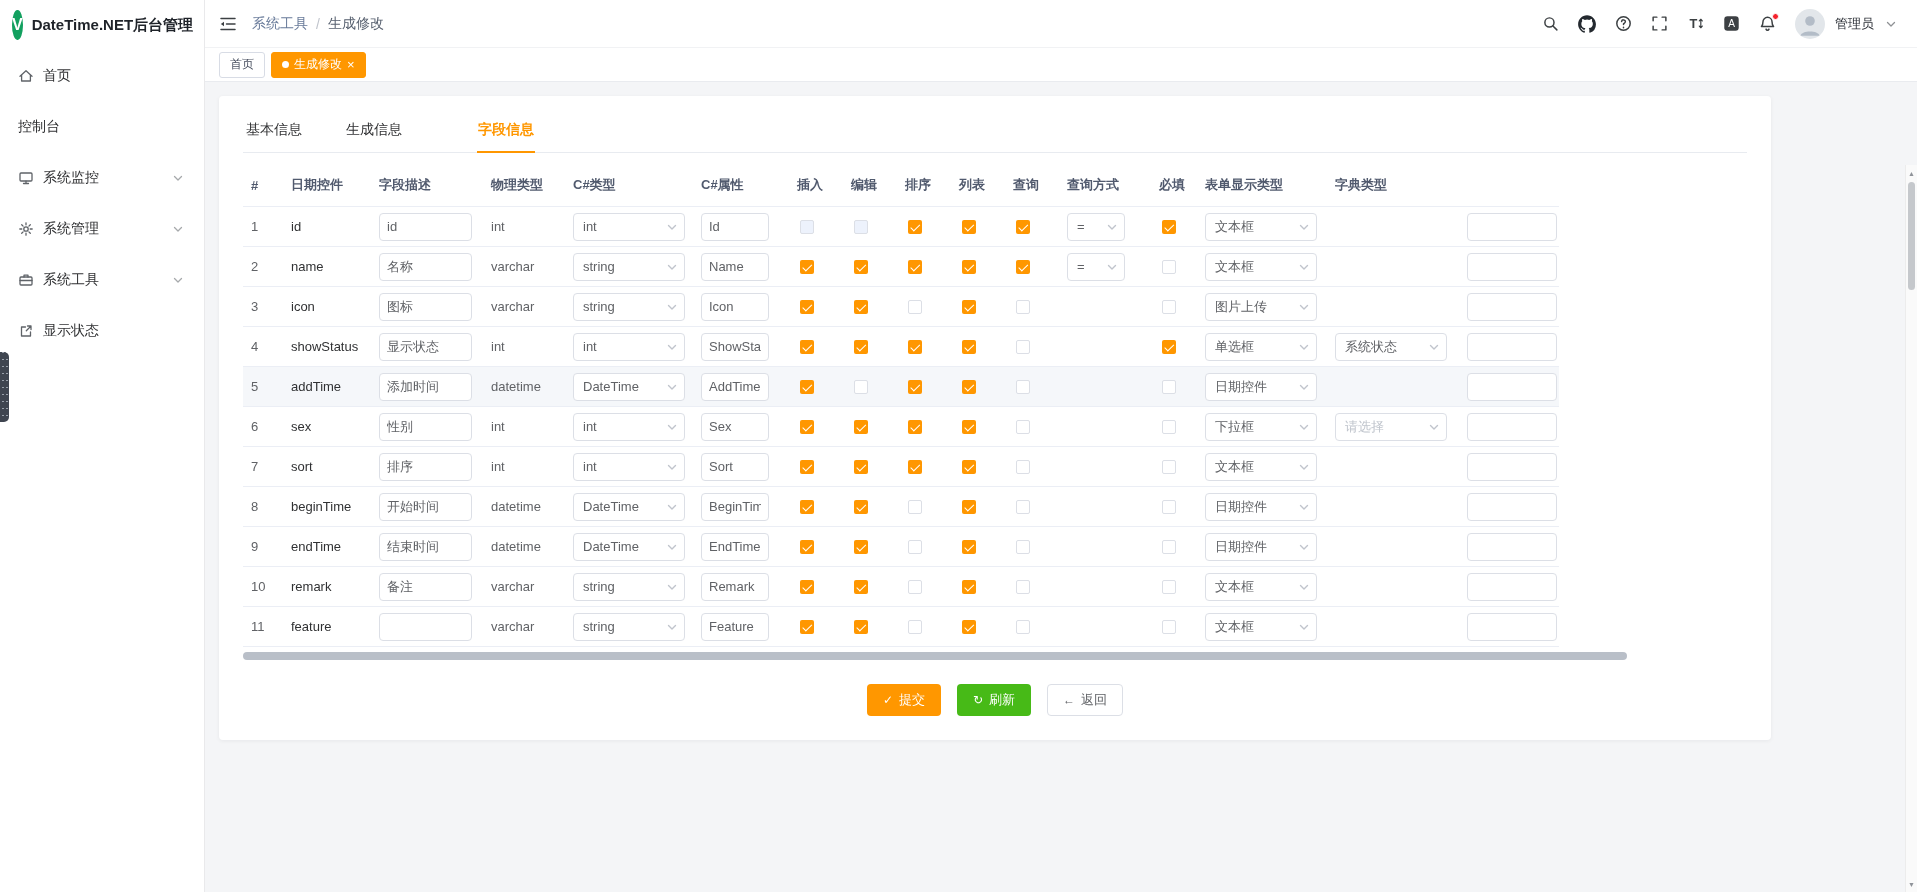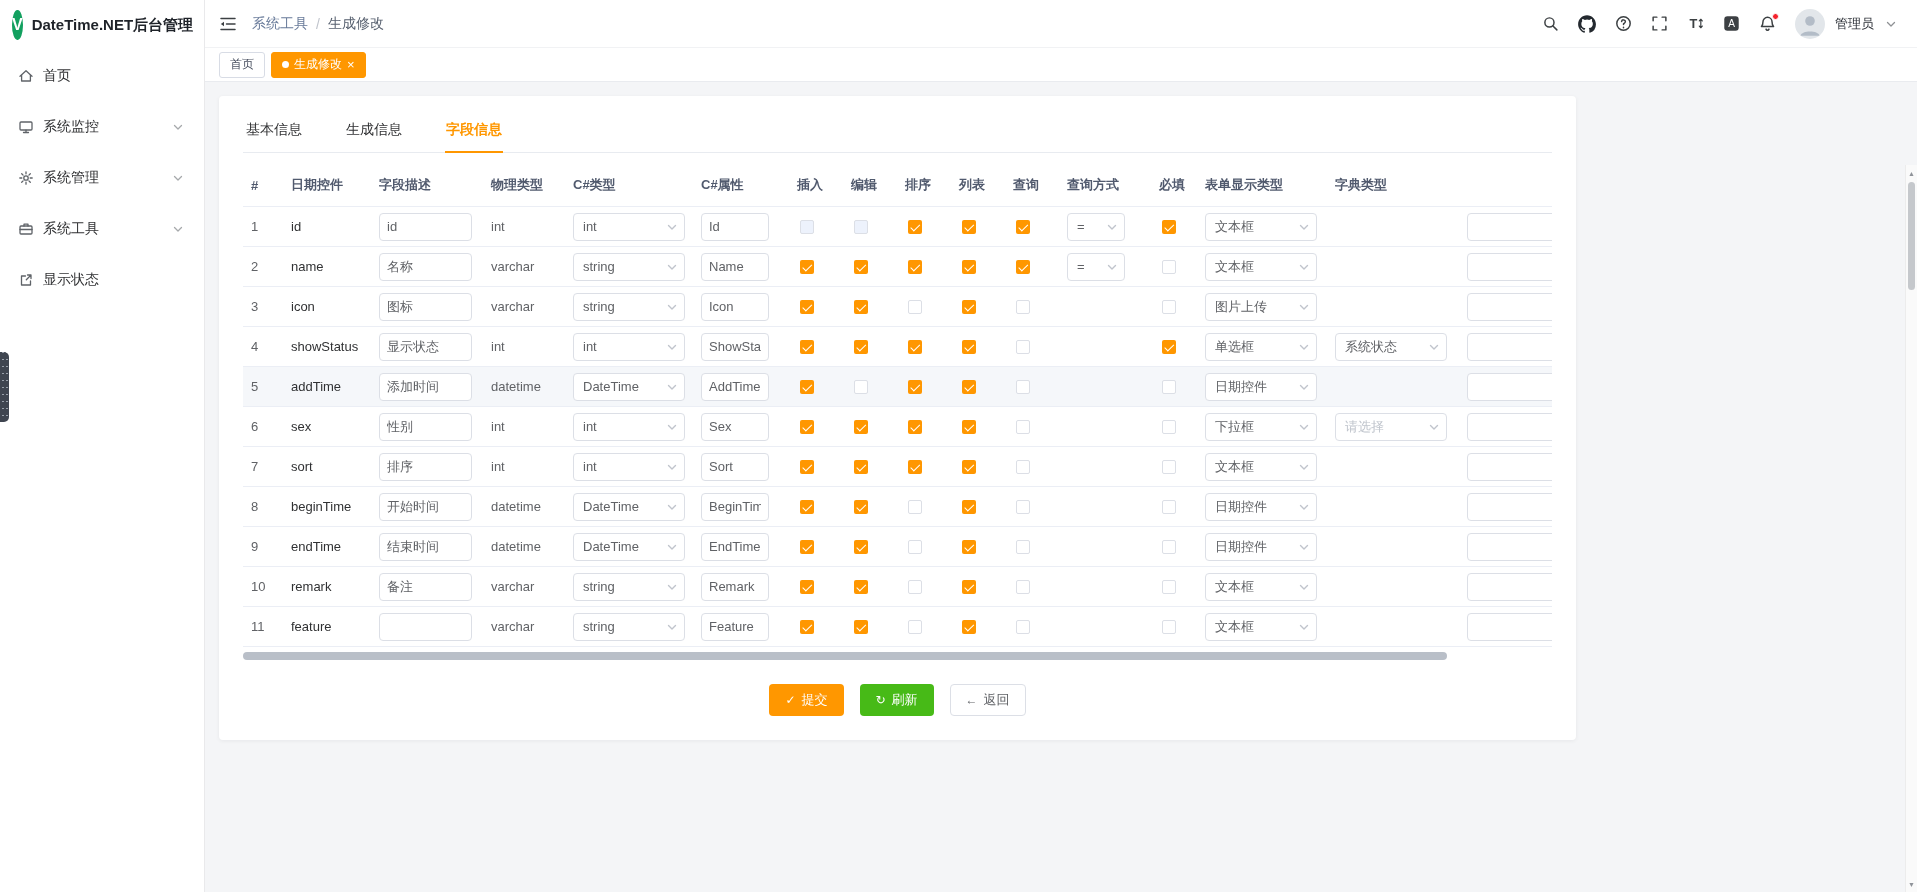--- a/index.html
+++ b/index.html
@@ -47,26 +47,26 @@
 
   
   .tagbar{height:34px;display:flex;align-items:center;gap:6px;padding:0 14px;background:#fff;border-bottom:1px solid #e9ebef;box-shadow:0 1px 3px rgba(0,0,0,.04);}
   .tag{display:inline-flex;align-items:center;gap:5px;height:26px;padding:0 10px;font-size:12px;border:1px solid #d8dce5;border-radius:3px;background:#fff;color:#495060;cursor:pointer;white-space:nowrap;}
   .tag.active{background:var(--accent);border-color:var(--accent);color:#fff;}
   .tag-dot{width:7px;height:7px;border-radius:50%;background:#fff;display:inline-block;}
   .tag-close{font-size:13px;line-height:1;display:inline-flex;align-items:center;cursor:pointer;}
 
   
   .content{flex:1;background:#f4f5f7;overflow:hidden;padding:14px 0 0 14px;position:relative;}
-  .page-col{width:1357px;}
+  .page-col{width:1552px;}
   .card{background:#fff;border-radius:4px;box-shadow:0 1px 4px rgba(0,21,41,.06);padding:12px 24px 24px;}
 
   .tabs{display:flex;gap:42px;border-bottom:1px solid #e8ebf0;padding:0 2px;}
   .tab{padding:13px 1px 12px;font-size:14px;color:var(--txt-dark);font-weight:500;cursor:pointer;border-bottom:2px solid transparent;margin-bottom:-1px;}
-  .tab.active{color:var(--accent);border-bottom-color:var(--accent);font-weight:700;}
+  .tab.active{color:var(--accent);border-bottom-color:var(--accent);font-weight:700;margin-left:32px;}
 
   .table-wrap{margin-top:10px;width:100%;overflow:hidden;}
   table{border-collapse:collapse;table-layout:fixed;width:1316px;}
   thead th{font-size:13px;font-weight:700;color:#515a6e;text-align:left;padding:13px 8px 12px;border-bottom:1px solid var(--line);white-space:nowrap;}
   tbody td{font-size:13px;color:var(--txt);padding:5px 8px;height:40px;border-bottom:1px solid var(--line);white-space:nowrap;vertical-align:middle;}
   tbody tr.hl{background:#f5f7fa;}
   td.col-name{color:var(--txt-dark);}
 
   .inp{height:28px;border:1px solid var(--border);border-radius:4px;padding:0 7px;font-size:13px;color:var(--txt);font-family:inherit;background:#fff;outline:none;}
   .w93{width:93px;} .w68{width:68px;} .w90{width:90px;}
@@ -112,20 +112,23 @@
     </div>
     <nav class="menu" id="menu">
         <div class="menu-item">
           <span class="mi-icon">
             <svg viewBox="0 0 16 16" width="16" height="16" fill="none" stroke="#5f6368" stroke-width="1.3" stroke-linecap="round" stroke-linejoin="round">
               <path d="M2 8.2 8 2.8l6 5.4"></path>
               <path d="M3.6 7.4V13h8.8V7.4"></path>
             </svg>
           </span>
           <span class="mi-label">首页</span>
+        </div>
+        <div class="menu-item">
+          <span class="mi-label">控制台</span>
         </div>
         <div class="menu-item">
           <span class="mi-icon">
             <svg viewBox="0 0 16 16" width="16" height="16" fill="none" stroke="#5f6368" stroke-width="1.3" stroke-linecap="round" stroke-linejoin="round">
               <rect x="2" y="3" width="12" height="8" rx="1"></rect>
               <path d="M5.5 13.5h5M8 11.2v2.3"></path>
             </svg>
           </span>
           <span class="mi-label">系统监控</span>
           <span class="mi-caret">

